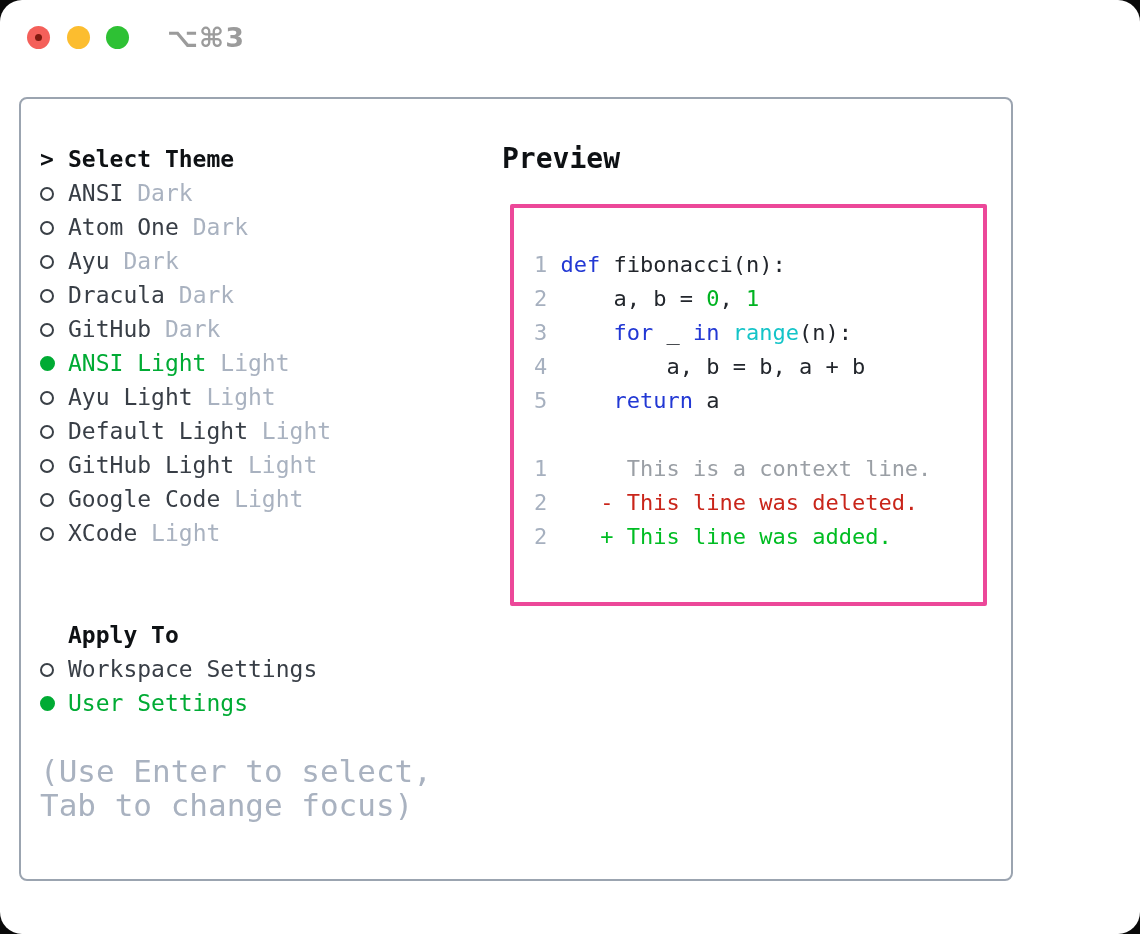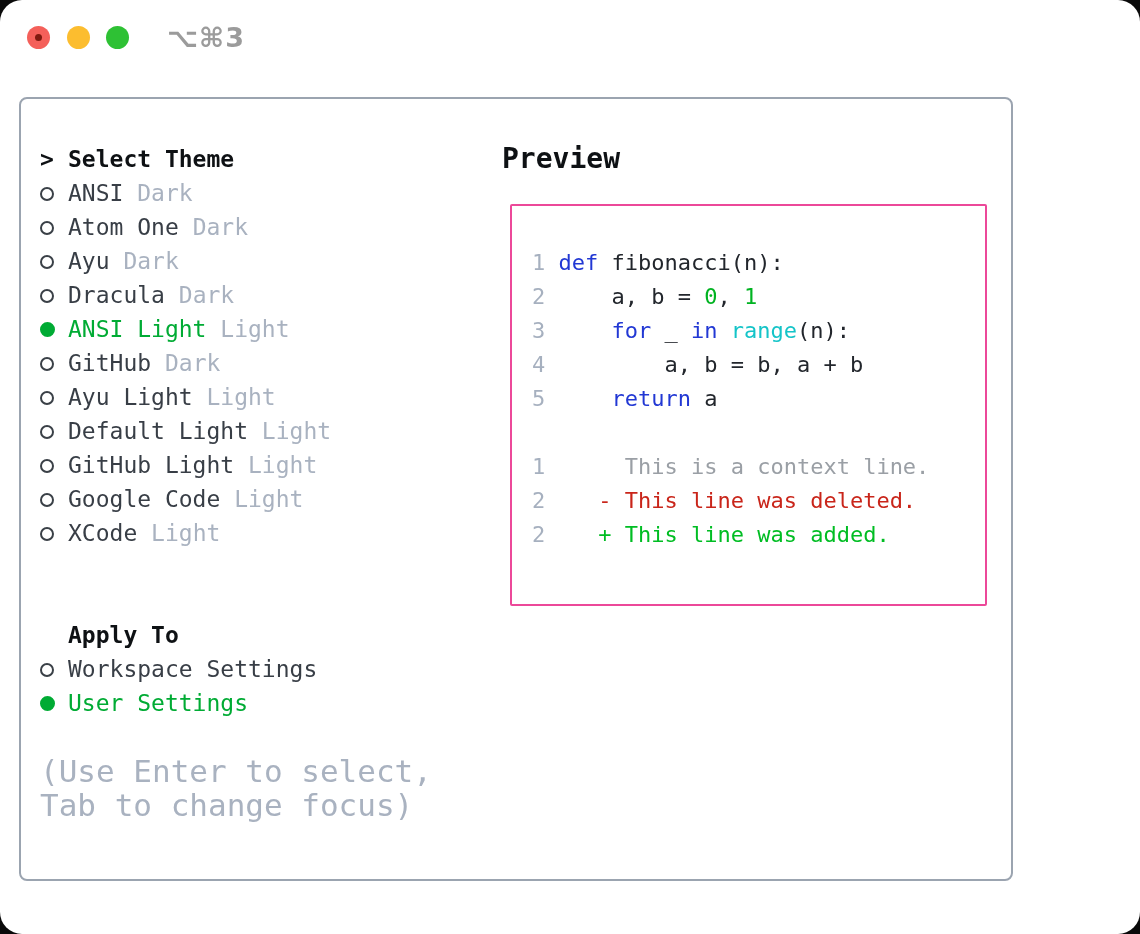--- a/index.html
+++ b/index.html
@@ -71,21 +71,21 @@
     position:absolute;left:19px;top:655px;width:400px;
     font-size:31px;line-height:34px;color:var(--muted-gray);
   }
   
   .preview-title{
     position:absolute;left:481px;top:43px;
     font-size:28px;line-height:34px;font-weight:bold;color:var(--header-dark);
   }
   .preview-box{
     position:absolute;left:489px;top:105px;width:477px;height:402px;
-    border:2px solid #ec4899;border-radius:2px;background:#fff;
+    border:4px solid #ec4899;border-radius:2px;background:#fff;
   }
   .code{
     position:absolute;left:20px;top:40px;
     font-family:"DejaVu Sans Mono", monospace;
     font-size:22px;line-height:34px;white-space:pre;color:var(--code-text);
   }
   .lineno{color:var(--lineno-gray);}
   .t-kw{color:var(--keyword-blue);}
   .t-fn{color:var(--function-cyan);}
   .t-num{color:var(--number-green);}
@@ -107,22 +107,22 @@
   <span class="win-title">⌥⌘3</span>
 
   <div class="panel">
 
     <div class="list theme-list" id="theme-list">
         <div class="row"><span class="bullet-slot"><span class="cursor-glyph">&gt;</span></span><span class="hdr">Select Theme</span></div>
         <div class="row"><span class="bullet-slot"><span class="radio"></span></span><span class="name">ANSI</span><span class="tag"> Dark</span></div>
         <div class="row"><span class="bullet-slot"><span class="radio"></span></span><span class="name">Atom One</span><span class="tag"> Dark</span></div>
         <div class="row"><span class="bullet-slot"><span class="radio"></span></span><span class="name">Ayu</span><span class="tag"> Dark</span></div>
         <div class="row"><span class="bullet-slot"><span class="radio"></span></span><span class="name">Dracula</span><span class="tag"> Dark</span></div>
+        <div class="row"><span class="bullet-slot"><span class="radio"></span></span><span class="name">GitHub</span><span class="tag"> Dark</span></div>
         <div class="row"><span class="bullet-slot"><span class="radio sel"></span></span><span class="name sel">ANSI Light</span><span class="tag"> Light</span></div>
-        <div class="row"><span class="bullet-slot"><span class="radio"></span></span><span class="name">GitHub</span><span class="tag"> Dark</span></div>
         <div class="row"><span class="bullet-slot"><span class="radio"></span></span><span class="name">Ayu Light</span><span class="tag"> Light</span></div>
         <div class="row"><span class="bullet-slot"><span class="radio"></span></span><span class="name">Default Light</span><span class="tag"> Light</span></div>
         <div class="row"><span class="bullet-slot"><span class="radio"></span></span><span class="name">GitHub Light</span><span class="tag"> Light</span></div>
         <div class="row"><span class="bullet-slot"><span class="radio"></span></span><span class="name">Google Code</span><span class="tag"> Light</span></div>
         <div class="row"><span class="bullet-slot"><span class="radio"></span></span><span class="name">XCode</span><span class="tag"> Light</span></div>
       </div>
 
     <div class="list apply-list" id="apply-list">
         <div class="row"><span class="bullet-slot"></span><span class="hdr">Apply To</span></div>
         <div class="row"><span class="bullet-slot"><span class="radio"></span></span><span class="name">Workspace Settings</span></div>

